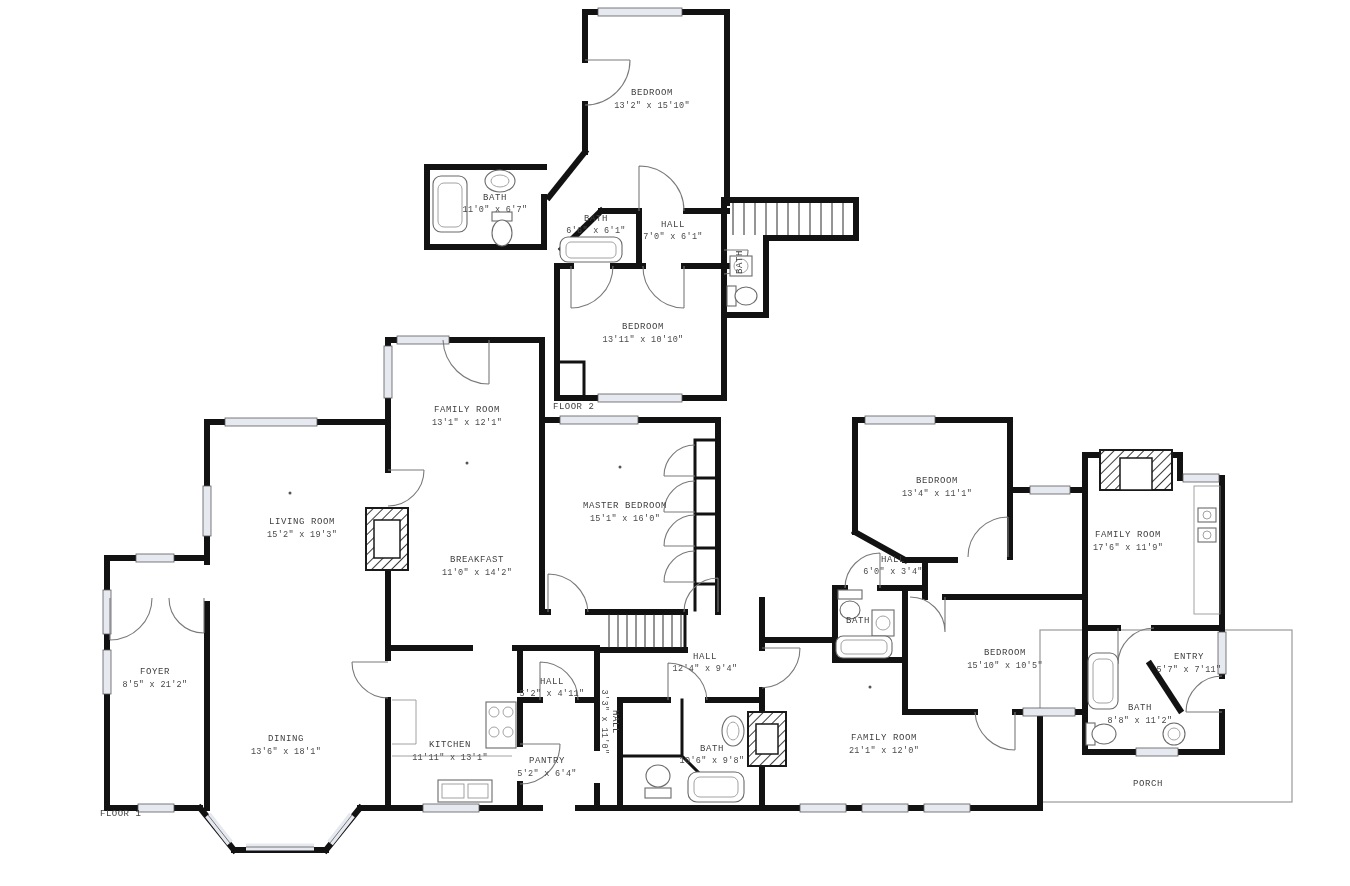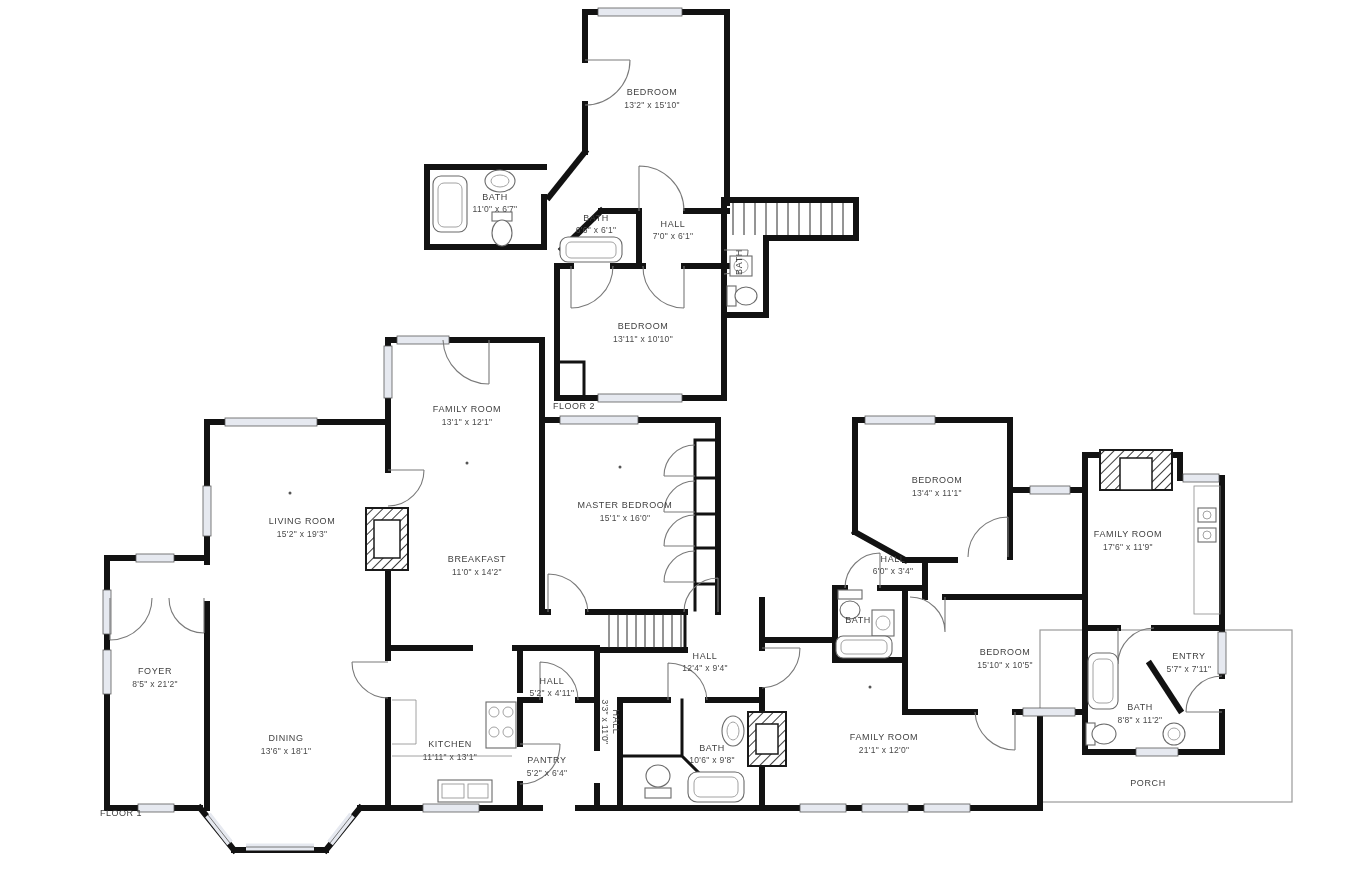--- a/index.html
+++ b/index.html
@@ -1,17 +1,17 @@
 <!DOCTYPE html>
 <html><head>
 <meta charset="utf-8">
 <style>
   html,body{margin:0;padding:0;background:#ffffff;}
   .stage{position:relative;width:1350px;height:886px;background:#ffffff;overflow:hidden;
-         font-family:Liberation Sans, sans-serif;}
+         font-family:Liberation Mono, monospace;}
   svg{position:absolute;left:0;top:0;}
   .wall{stroke:#121212;stroke-width:6;stroke-linecap:square;fill:none;}
   .wallthin{stroke:#121212;stroke-width:3;stroke-linecap:square;fill:none;}
   .win{fill:#e6e9f0;stroke:#5a5a5a;stroke-width:0.8;}
   .winbar{stroke:#e6e9f0;stroke-width:7;}
   .winmid{stroke:#5a5a5a;stroke-width:0.8;}
   .door{stroke:#7a7a7a;stroke-width:1.1;fill:none;}
   .tread{stroke:#2a2a2a;stroke-width:1;}
   .fix{stroke:#6b6b6b;stroke-width:1.1;fill:#ffffff;}
   .fixin{stroke:#8b8b8b;stroke-width:0.8;fill:none;}

